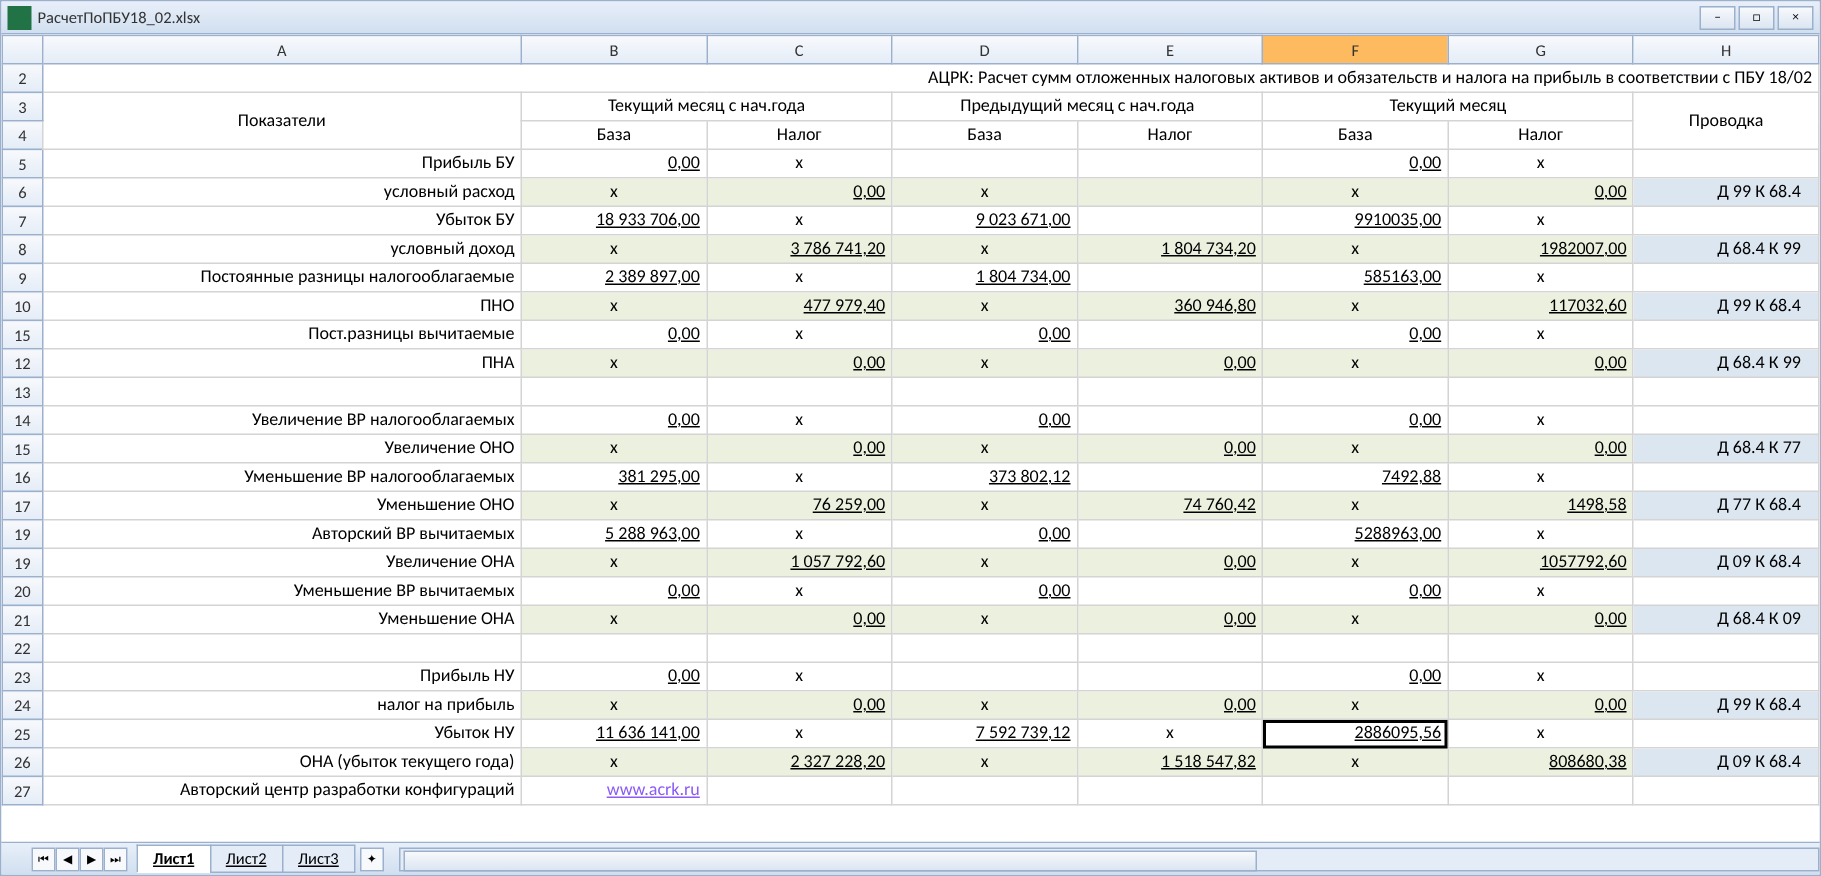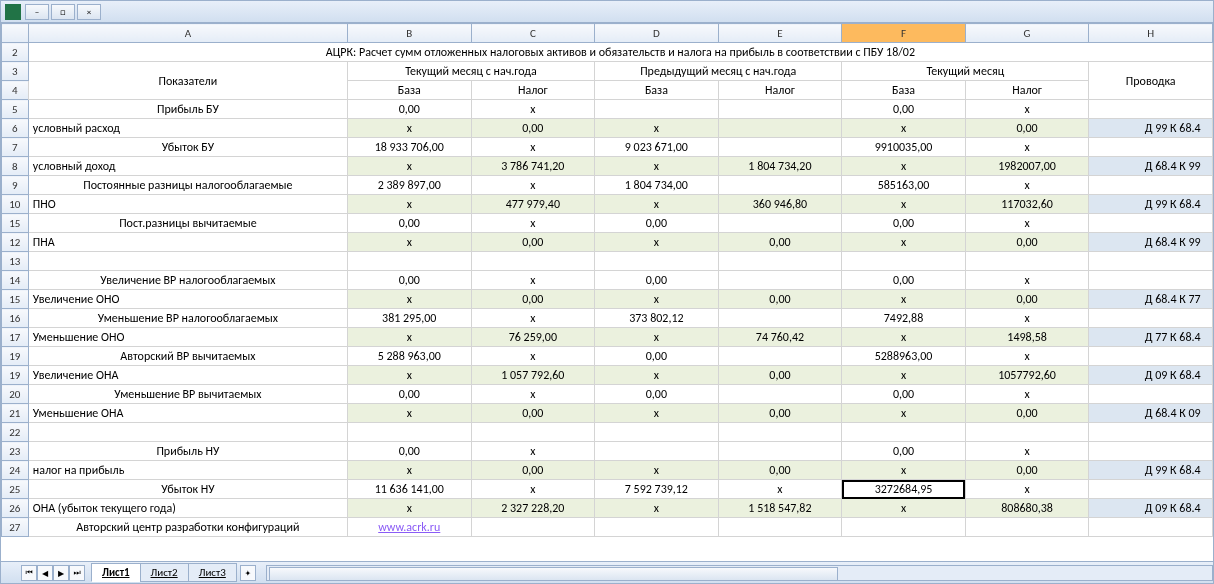--- a/index.html
+++ b/index.html
@@ -13,43 +13,44 @@
 .grid-area { flex: 1; overflow: auto; position: relative; background: #fff; }
 table { border-collapse: collapse; width: 100%; table-layout: fixed; font-size: 12px; }
 th, td { border: 1px solid #d4d4d4; height: 19px; padding: 0 4px; white-space: nowrap; overflow: hidden; text-overflow: clip; }
 .row-hdr, .col-hdr { background: linear-gradient(#f7f9fc,#e4ecf7); text-align: center; font-weight: normal; color: #333; border: 1px solid #9bb0cc; font-size: 11px; }
 .col-hdr.sel { background: #fdba5e; }
 .corner { background: linear-gradient(#f7f9fc,#e4ecf7); border: 1px solid #9bb0cc; }
 .col-A { width: 310px; }
 .col-rh { width: 26px; }
 .col-data { width: 120px; }
 .hdr-merge { text-align: center; font-weight: normal; }
-.num { text-align: center; }
+.num { text-align: right; text-decoration: underline; }
 .x { text-align: center; }
-.lbl { text-align: center; }
-.lbl-r { }
+.lbl { text-align: right; }
+.lbl-r { text-align: right; }
 .band-even { background: #fff; }
 .band-a { background: #ebf1de; }
 .band-b { background: #dce6f1; padding-left: 48px; }
 .sel-cell { outline: 2px solid #000; outline-offset: -2px; }
 a { color: #8b5cf6; text-decoration: underline; }
 .sheet-tabs { height: 22px; background: linear-gradient(#e8eff9,#d1dff0); display: flex; align-items: center; padding-left: 20px; border-top: 1px solid #9bb0cc; font-size: 11px; }
 .nav-btns { display: flex; gap: 0; margin-right: 6px; }
 .nav-btn { width: 16px; height: 16px; border: 1px solid #9bb0cc; background: #f7f9fc; font-size: 8px; display: flex; align-items: center; justify-content: center; cursor: pointer; }
 .tab { padding: 2px 10px; background: #e4ecf7; border: 1px solid #9bb0cc; margin-right: -1px; cursor: pointer; text-decoration: underline; }
 .tab.active { background: #fff; border-bottom-color: #fff; font-weight: bold; }
 .scroll-h { flex: 1; height: 16px; margin-left: 10px; background: #e4ecf7; border: 1px solid #9bb0cc; position: relative; }
 .scroll-h::after { content: ''; position: absolute; left: 2px; top: 1px; width: 60%; height: 12px; background: linear-gradient(#f7f9fc,#dbe5f1); border: 1px solid #9bb0cc; }
 </style>
 </head>
 <body>
 
 <div class="window">
   <div class="titlebar">
     <span class="icon"></span>
+    <span class="title">РасчетПоПБУ18_02.xlsx</span>
     <div class="win-controls">
       <div class="win-btn">–</div>
       <div class="win-btn">□</div>
       <div class="win-btn">×</div>
     </div>
   </div>
 
   <div class="grid-area">
     <table>
       <colgroup>
@@ -318,21 +319,21 @@
             <td class="num band-a">0,00</td>
             <td class="x band-b">Д 99 К 68.4</td>
           </tr>
           <tr>
             <th class="row-hdr">25</th>
             <td class="lbl">Убыток НУ</td>
             <td class="num band-even">11 636 141,00</td>
             <td class="x band-even">x</td>
             <td class="num band-even">7 592 739,12</td>
             <td class="x band-even">x</td>
-            <td class="num band-even sel-cell">3272684,95</td>
+            <td class="num band-even sel-cell">2886095,56</td>
             <td class="x band-even">x</td>
             <td class="x "></td>
           </tr>
           <tr>
             <th class="row-hdr">26</th>
             <td class="lbl-r">ОНА (убыток текущего года)</td>
             <td class="x band-a">x</td>
             <td class="num band-a">2 327 228,20</td>
             <td class="x band-a">x</td>
             <td class="num band-a">1 518 547,82</td>

